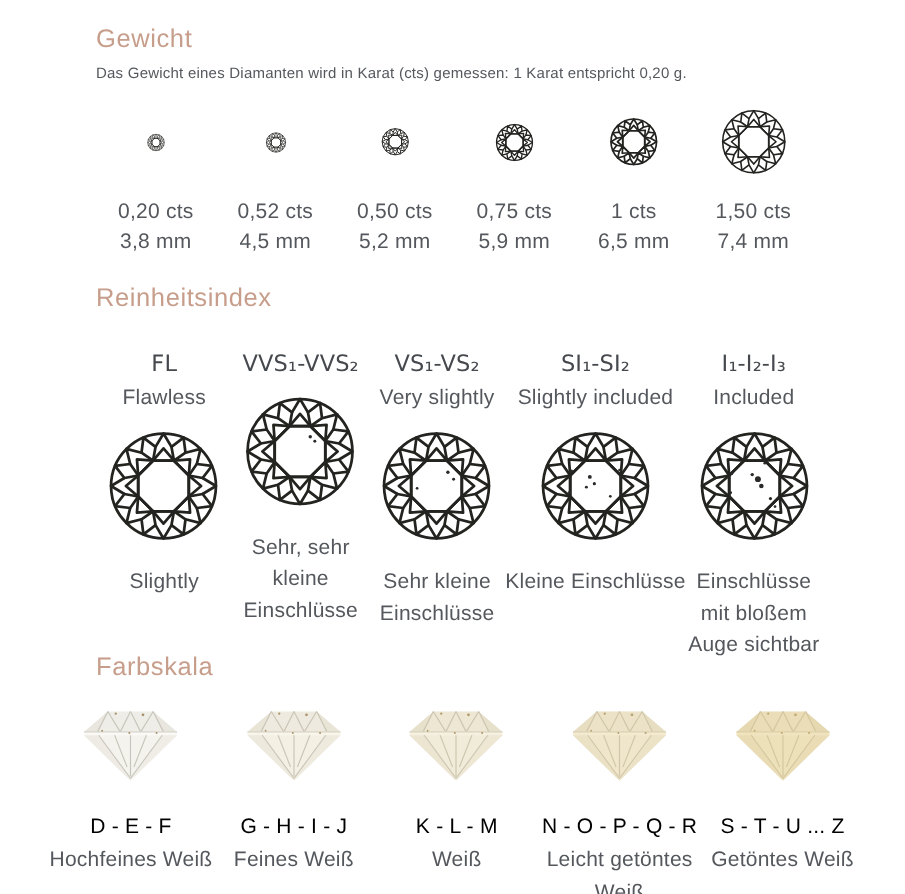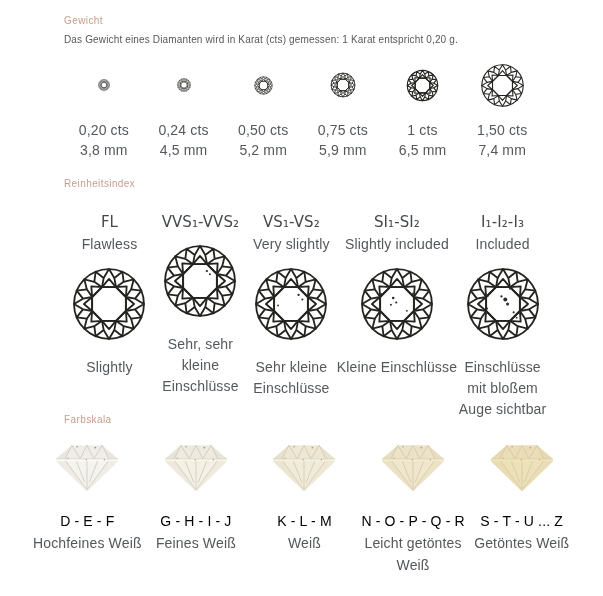--- a/index.html
+++ b/index.html
@@ -3,21 +3,21 @@
 <meta charset="utf-8">
 <style>
   html,body{margin:0;padding:0;background:#fff;}
   .page{
     width:603px;height:596px;box-sizing:border-box;
     padding:14px 0 0 64px;overflow:hidden;background:#fff;
     font-family:"Liberation Sans","DejaVu Sans",sans-serif;
     color:#54585d;font-size:14px;line-height:1.4;letter-spacing:.15px;
   }
   .section-heading{
-    font-size:10px;font-weight:400;color:#c79e8b;
+    font-size:17px;font-weight:400;color:#c79e8b;
     margin:0;letter-spacing:.4px;
   }
   .desc{margin:5px 0 12px;font-size:10px;color:#54585d;}
   
   .w-row{display:flex;width:478px;text-align:right;}
   .w-col{flex:1;display:flex;flex-direction:column;align-items:center;}
   .w-iconbox{height:52px;display:flex;align-items:center;justify-content:center;}
   .w-carat{margin-top:9px;line-height:20px;}
   .w-mm{line-height:21px;}
   
@@ -111,21 +111,21 @@
                 <polyline points="20.8,69.3 17.5,82.5 30.7,79.2"></polyline>
                 <polygon points="59.2,72.2 69.3,79.2 67.6,92.5 57.0,84.3"></polygon>
                 <polygon points="40.8,72.2 59.2,72.2 50.0,83.0"></polygon>
                 <polyline points="43.0,84.3 50.0,96.0 57.0,84.3"></polyline>
                 <polygon points="72.2,59.2 84.3,57.0 92.5,67.6 79.2,69.3"></polygon>
                 <polygon points="59.2,72.2 72.2,59.2 73.3,73.3"></polygon>
                 <polyline points="69.3,79.2 82.5,82.5 79.2,69.3"></polyline>
               </svg>
             </span>
           </div>
-        <div class="w-carat">0,24 cts</div>
+        <div class="w-carat">0,52 cts</div>
         <div class="w-mm">4,5 mm</div>
       </div>
       <div class="w-col">
         <div class="w-iconbox">
             <span class="gem">
               <svg width="19" height="19" viewBox="0 0 100 100" fill="none" stroke="#232320" stroke-width="3.4" stroke-linejoin="round">
                 <circle cx="50" cy="50" r="46"></circle>
                 <polygon points="72.2,40.8 59.2,27.8 40.8,27.8 27.8,40.8 27.8,59.2 40.8,72.2 59.2,72.2 72.2,59.2"></polygon>
                 <polygon points="72.2,40.8 79.2,30.7 92.5,32.4 84.3,43.0"></polygon>
                 <polygon points="72.2,59.2 72.2,40.8 83.0,50.0"></polygon>

